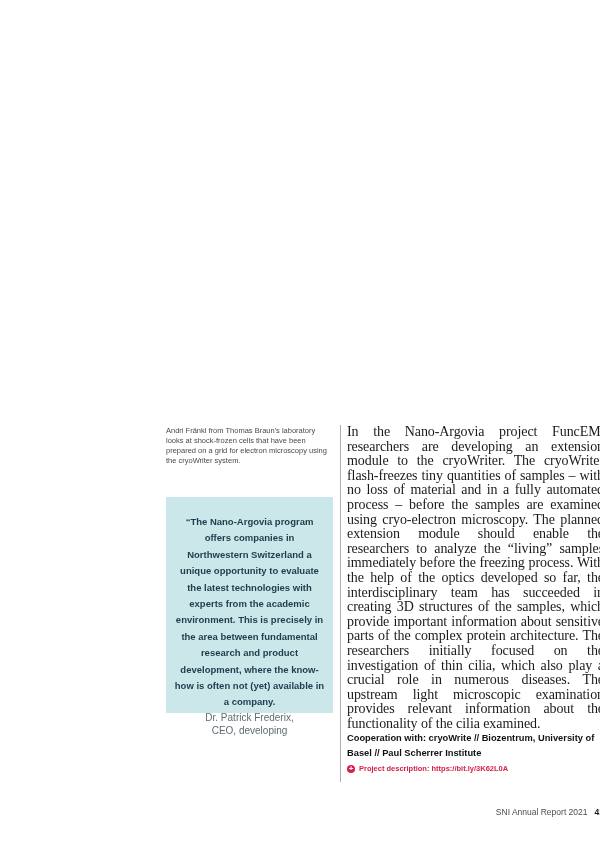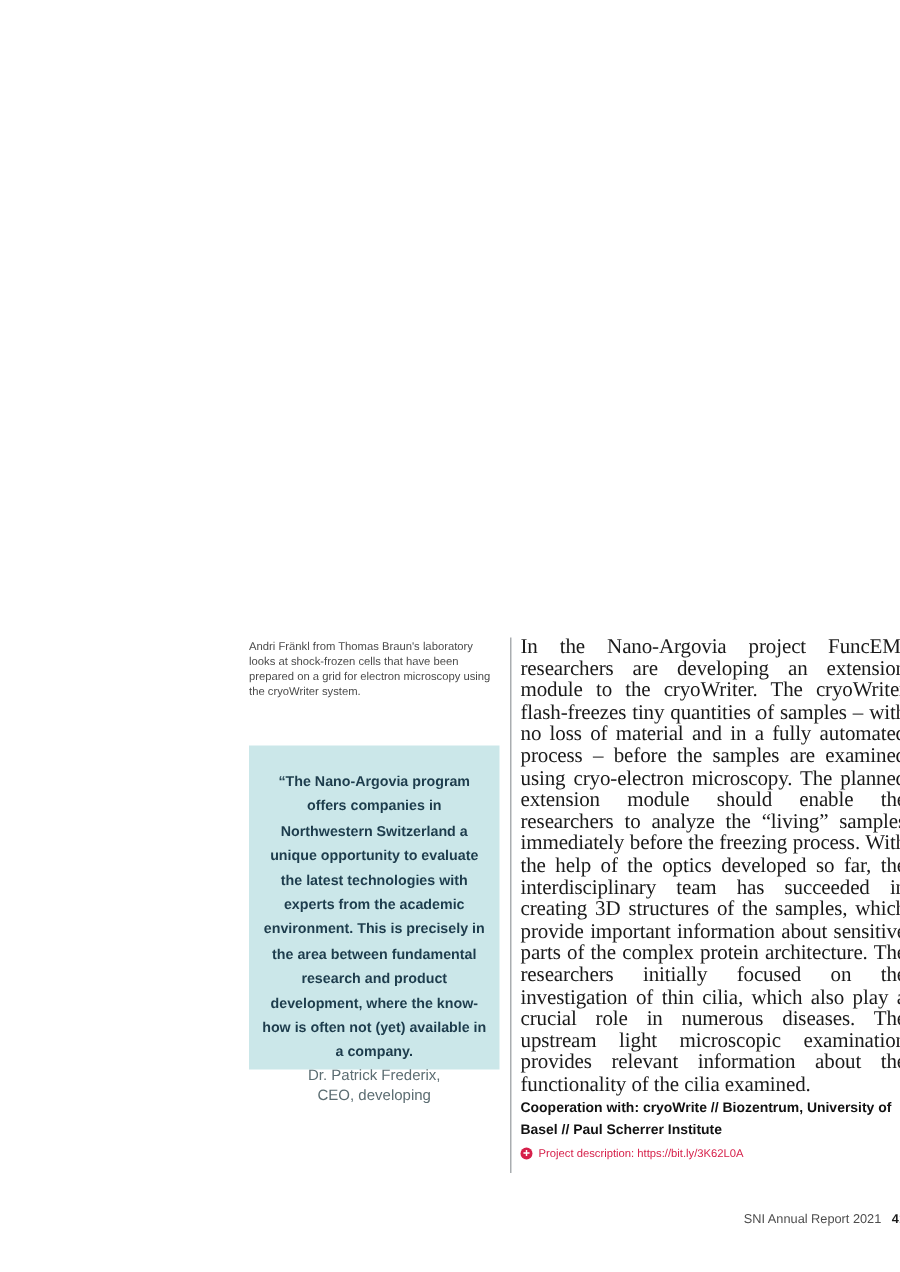--- a/index.html
+++ b/index.html
@@ -111,21 +111,21 @@
     border-radius: 50%;
     background: #d6204a;
     color: #ffffff;
     font-size: 8px;
     font-weight: bold;
     line-height: 8px;
     flex: 0 0 auto;
   }
   .project-link-label {
     font-size: 7.5px;
-    font-weight: normal;
+    font-weight: bold;
     color: #d6204a;
     line-height: 9px;
   }
 
   
   .footer {
     position: absolute;
     right: 32px;
     top: 807px;
     font-size: 8.5px;

